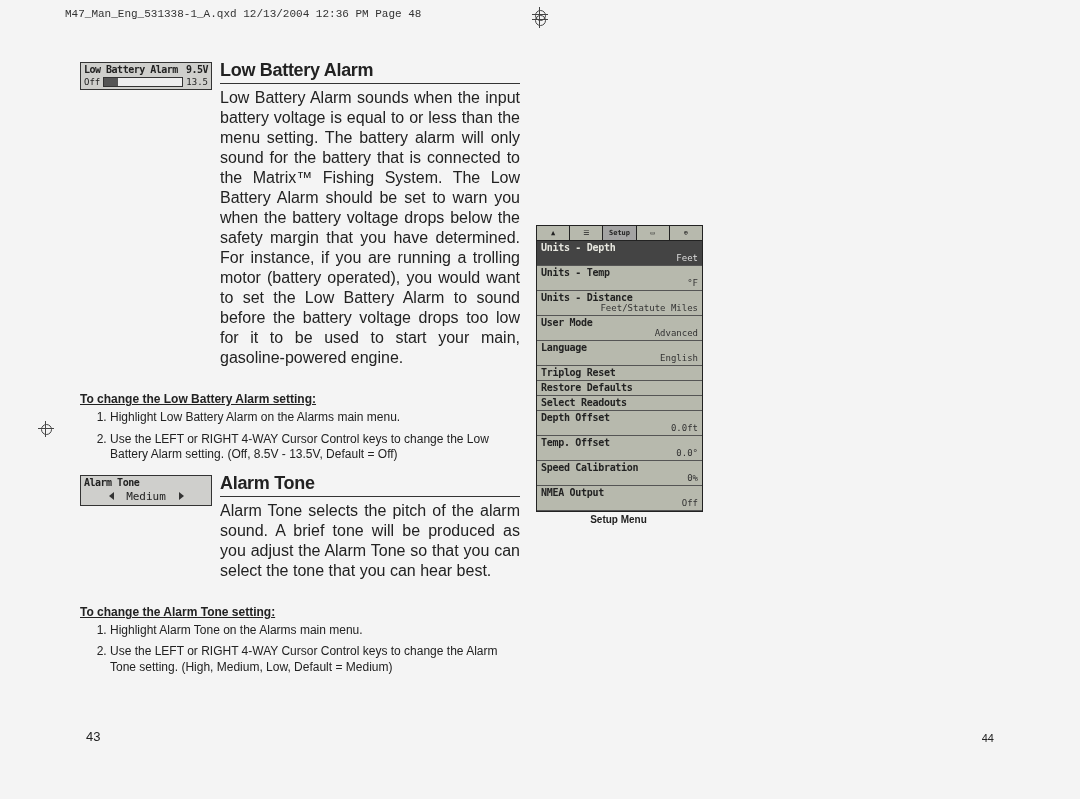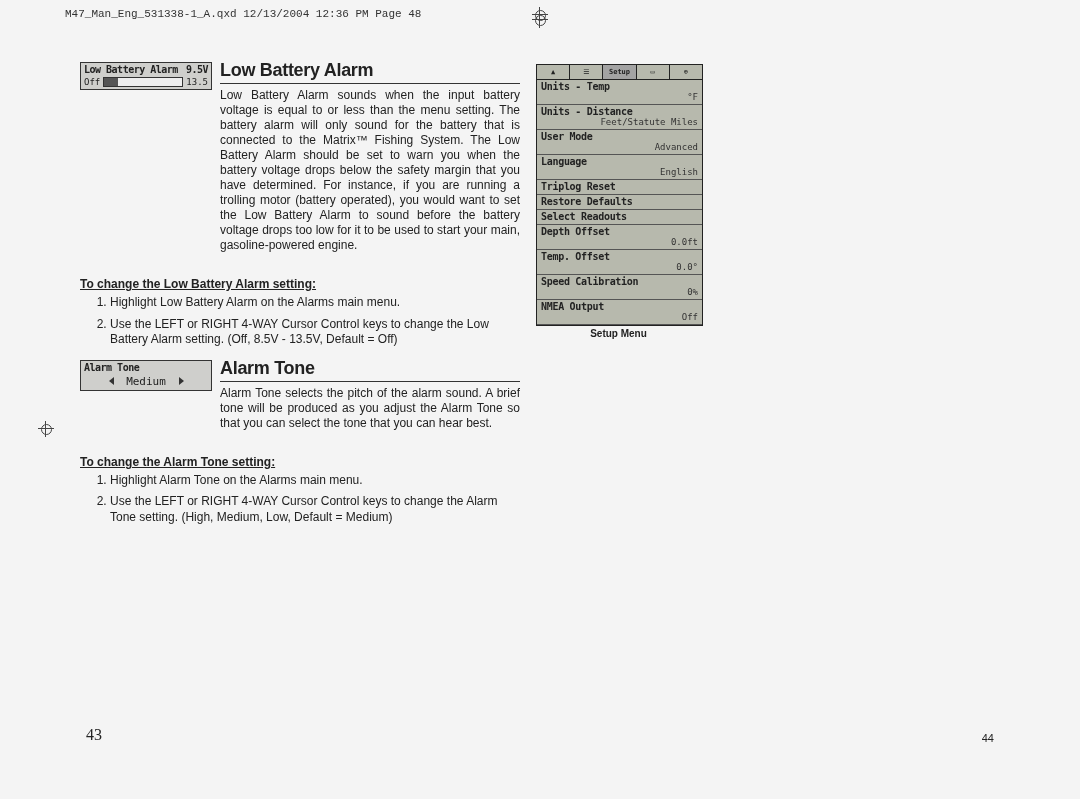--- a/index.html
+++ b/index.html
@@ -43,33 +43,34 @@
   .cross .circ {
     position:absolute; left:3px; top:3px; width:9px; height:9px; border:1px solid #444; border-radius:50%;
   }
   .content {
     position: absolute;
     top: 60px;
     left: 80px;
     width: 920px;
     display: flex;
     gap: 16px;
+    align-items: center;
   }
   .col { width: 440px; }
   .section-heading {
     font-weight: 700;
     font-size: 18px;
     border-bottom: 1.5px solid #333;
     padding-bottom: 2px;
     margin-bottom: 4px;
     font-family: "Segoe UI Semibold", "Myriad Pro", sans-serif;
     letter-spacing: -0.3px;
   }
   .para {
-    font-size: 12px;
+    font-size: 16px;
     line-height: 1.25;
     margin: 0 0 10px 0;
     text-align: justify;
     font-family: "Segoe UI", "Myriad Pro", sans-serif;
   }
   .sub-heading {
     font-size: 12px;
     font-weight: bold;
     margin: 6px 0 4px 0;
     text-decoration: underline;
@@ -142,21 +143,21 @@
     padding:2px 4px 2px 4px;
     font-size:10px;
     line-height:1;
   }
   .setup-item .lbl { color:#222; font-weight:bold; letter-spacing:-0.3px;}
   .setup-item.sel { background:#444; }
   .setup-item.sel .lbl { color:#e8e8e0; }
   .setup-item .val { text-align:right; font-size:9px; color:#333; margin-top:1px;}
   .setup-item.sel .val { color:#ddd; }
   .caption { text-align:center; font-size:10px; font-weight:600; margin-top:4px; clear:left; width:165px;}
-  .pgnum-l { position:absolute; bottom:55px; left:86px; font-size:16px;font-family:Liberation Serif, serif;}
+  .pgnum-l { position:absolute; bottom:55px; left:86px; font-size:13px;}
   .pgnum-r { position:absolute; bottom:55px; right:86px; font-size:11px;}
   .section-block { overflow: hidden; margin-bottom:14px; }
   .heading-wrapper { overflow:hidden; }
 </style>
 </head>
 <body>
 
 <div class="page">
   <div class="cross cross-top">
       <span class="circ"></span>
@@ -229,20 +230,24 @@
             <div class="setup-tabs">
               <div class="tab">▲</div>
               <div class="tab">☰</div>
               <div class="tab sel">
                   <span>Setup</span>
                 </div>
               <div class="tab">▭</div>
               <div class="tab">⊕</div>
             </div>
             <div id="setup-items">
+                <div class="setup-item sel">
+                  <div class="lbl">Units - Depth</div>
+                  <div class="val">Feet</div>
+                </div>
                 <div class="setup-item">
                   <div class="lbl">Units - Temp</div>
                   <div class="val">°F</div>
                 </div>
                 <div class="setup-item">
                   <div class="lbl">Units - Distance</div>
                   <div class="val">Feet/Statute Miles</div>
                 </div>
                 <div class="setup-item">
                   <div class="lbl">User Mode</div>

